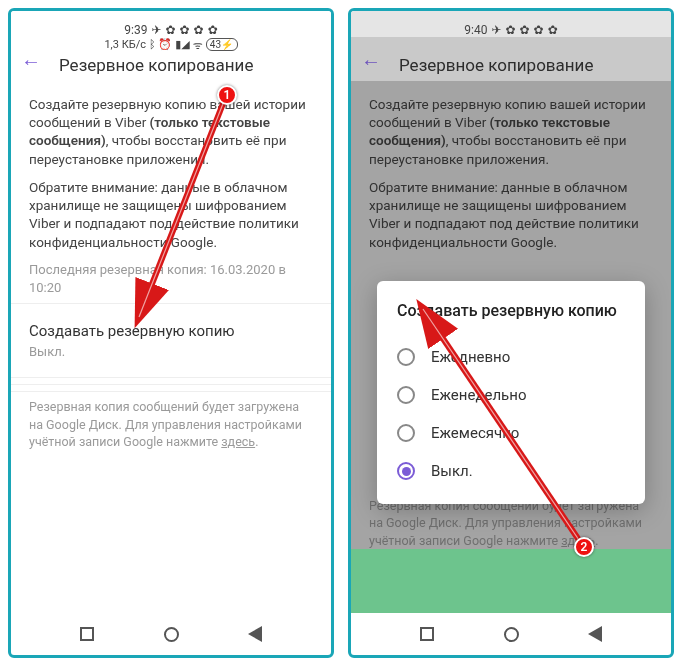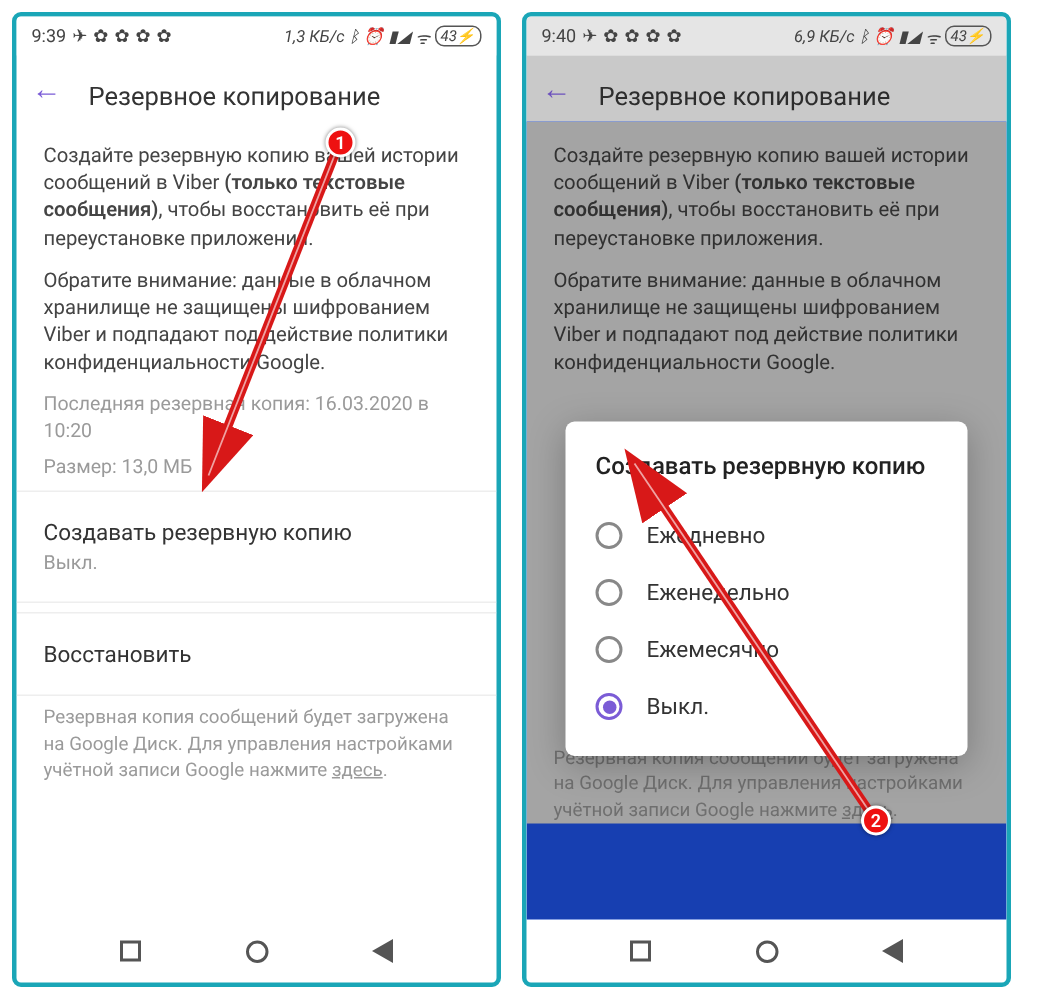--- a/index.html
+++ b/index.html
@@ -16,36 +16,37 @@
     width: 326px;
     height: 650px;
     border: 3px solid #1aa6b7;
     border-radius: 6px;
     position: relative;
     overflow: hidden;
     background: #fff;
     display: flex;
     flex-direction: column;
   }
-  .phone.dimmed .main { background: #1d4ed8; }
+  .phone.dimmed .main { background: #86efac; }
   .phone.dimmed .main .content,
   .phone.dimmed .appbar { filter: brightness(0.88); background:#e4e4e4; }
   .statusbar {
     height: 26px;
     display: flex;
     align-items: center;
     justify-content: space-between;
     padding: 12px 10px;
     font-size: 12px;
     color: #444;
     background: #fff;
+    flex-direction: column;
   }
   .phone.dimmed .statusbar { background:#e5e5e5; }
   .status-left { display:flex; align-items:center; gap:4px; }
-  .status-right { display:flex; align-items:center; gap:3px; font-size:11px;font-style:italic;}
+  .status-right { display:flex; align-items:center; gap:3px; font-size:11px;}
   .appbar {
     height: 44px;
     display: flex;
     align-items: center;
     padding: 0 10px;
     gap: 18px;
     border-bottom: 0px solid #eee;
   }
   .back-arrow { color:#7b5cd6; font-size:20px; }
   .appbar-title { font-size:17px; color:#333;margin-top:12px; }
@@ -114,31 +115,27 @@
     <span class="back-arrow">←</span>
     <span class="appbar-title">Резервное копирование</span>
   </div>
   <div class="main">
     <div class="content">
       <p class="para">
         <span>Создайте резервную копию вашей истории сообщений в Viber </span><span class="bold">(только текстовые сообщения)</span><span>, чтобы восстановить её при переустановке приложения.</span>
       </p>
       <p class="para">Обратите внимание: данные в облачном хранилище не защищены шифрованием Viber и подпадают под действие политики конфиденциальности Google.</p>
       <p class="meta">Последняя резервная копия: 16.03.2020 в 10:20</p>
-      <p class="meta">Размер: 13,0 МБ</p>
       <div class="divider"></div>
       <div class="row">
         <div class="row-title">Создавать резервную копию</div>
         <div class="row-sub">Выкл.</div>
       </div>
       <div class="divider"></div>
       <div class="divider"></div>
-      <div class="row">
-        <div class="row-title">Восстановить</div>
-      </div>
       <div class="divider"></div>
       <p class="footnote">
         <span>Резервная копия сообщений будет загружена на Google Диск. Для управления настройками учётной записи Google нажмите </span><span class="link">здесь</span><span>.</span>
       </p>
     </div>
   </div>
   <div class="navbar">
     <div class="nav-square"></div>
     <div class="nav-circle"></div>
     <div class="nav-tri"></div>

